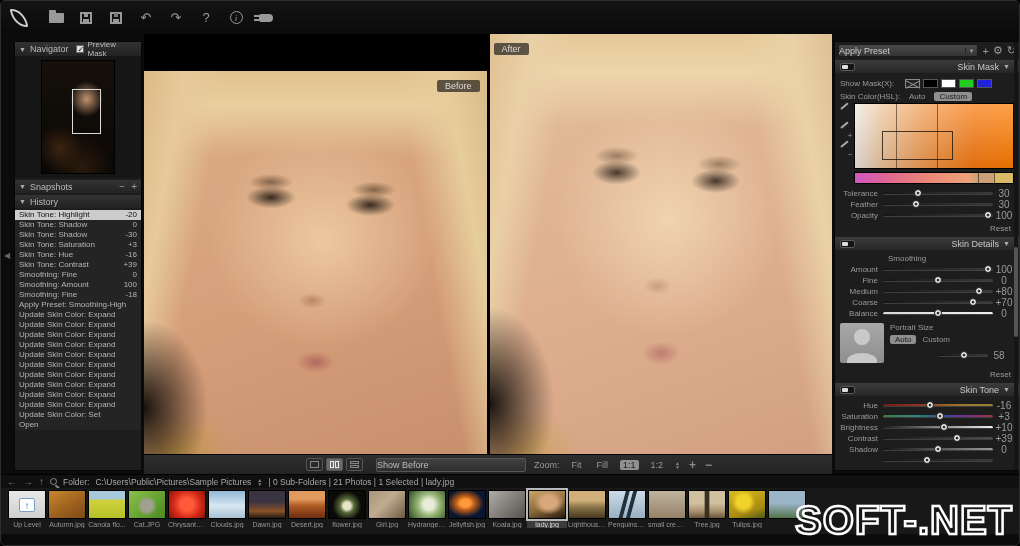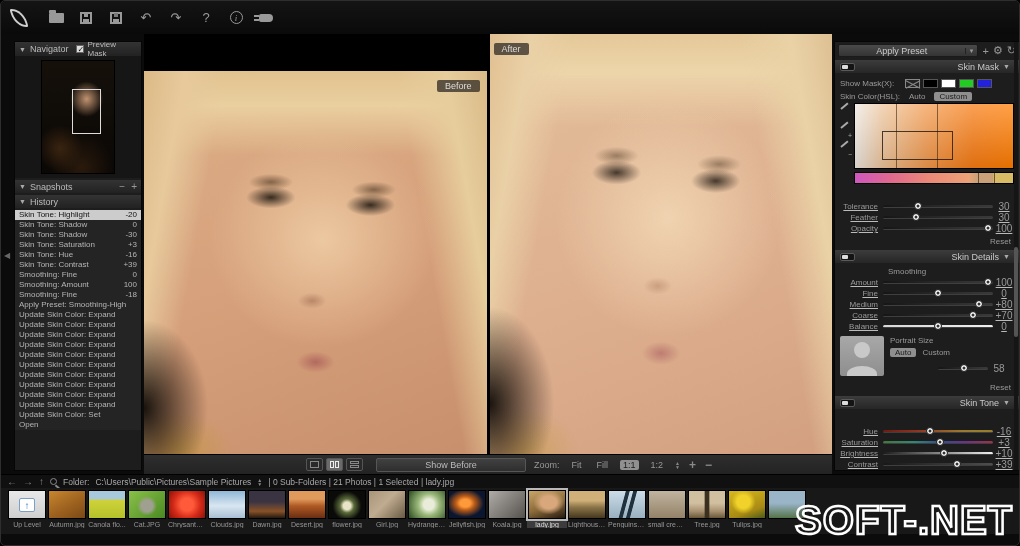--- a/index.html
+++ b/index.html
@@ -86,32 +86,32 @@
   .badge.after-b { left:4px; }
   .view-toolbar { position:absolute; left:0; bottom:0; width:100%; height:20px; background:linear-gradient(#2e2e2e,#232323); border-top:1px solid #000; display:flex; align-items:center; font-size:9px; color:#999; }
   .lay-btn { width:17px; height:13px; border:1px solid #555; border-radius:2px; margin-right:3px; background:#2a2a2a; position:relative; display:flex; align-items:center; justify-content:center; gap:1px; }
   .lay-btn .cell { border:1px solid #888; background:transparent; }
   .lay-btn.one .cell { width:9px; height:7px; }
   .lay-btn.two .cell { width:4px; height:7px; }
   .lay-btn.hsplit { flex-direction:column; }
   .lay-btn.hsplit .cell { width:9px; height:3px; }
   .lay-btn.active { background:#6a6a6a; }
   .lay-btn.active .cell { border-color:#eee; }
-  .show-before { width:150px; height:14px; background:linear-gradient(#414141,#2e2e2e); border:1px solid #565656; border-radius:2px; color:#bbb; text-align:center; line-height:13px; margin:0 8px 0 10px; }
+  .show-before { width:150px; height:14px; background:linear-gradient(#414141,#2e2e2e); border:1px solid #565656; border-radius:2px; color:#bbb; line-height:13px; margin:0 8px 0 10px; }
   .zoom-group { display:flex; align-items:center; gap:9px; }
   .zchip { padding:0 3px; border-radius:2px; }
   .zchip.active { background:#909090; color:#1a1a1a; }
   .spin { display:flex; flex-direction:column; line-height:4px; font-size:5px; color:#888; }
   .pm { font-size:12px; color:#8a8a8a; font-weight:bold; }
 
   
   .right-panel { left:833px; top:40px; width:186px; height:430px; overflow:hidden; }
   .preset-row { display:flex; align-items:center; gap:4px; padding:2px 3px 3px 3px; }
   .preset-dd { flex:1; height:13px; background:linear-gradient(#4a4a4a,#343434); border:1px solid #1a1a1a; border-radius:2px; display:flex; align-items:center; font-size:9px; color:#ccc; }
-  .preset-dd .lbl { flex:1; text-align:center; }
+  .preset-dd .lbl { flex:1; }
   .preset-dd .dd-tri { font-size:6px; color:#999; border-left:1px solid #222; padding:0 3px; }
   .p-ic { color:#999; font-size:11px; }
   .rp-row { display:flex; align-items:center; font-size:8px; color:#9a9a9a; padding:2px 5px; }
   .swatch { width:15px; height:9px; border:1px solid #555; margin-left:3px; position:relative; }
   .swatch.none { background:#222; border-color:#888; }
   .swatch.none::before, .swatch.none::after { content:""; position:absolute; left:-1px; top:3.5px; width:16px; height:1px; background:#888; }
   .swatch.none::before { transform:rotate(28deg); } .swatch.none::after { transform:rotate(-28deg); }
   .chip { padding:0 5px; border-radius:2px; margin-left:4px; }
   .chip.on { background:#8f8f8f; color:#1a1a1a; }
   .picker-zone { display:flex; padding:0 5px; }
@@ -122,21 +122,21 @@
   .dropper.add::after { content:"+"; } .dropper.sub::after { content:"−"; }
   .grad-col { flex:1; }
   .gradient-box { height:66px; border:1px solid #000; position:relative; background:
       linear-gradient(180deg, rgba(255,255,255,.28), rgba(0,0,0,.10)),
       linear-gradient(90deg, #efe9e2 0%, #eec49a 18%, #f39a4e 45%, #f87b12 75%, #ff7c00 100%); }
   .gline { position:absolute; top:0; bottom:0; width:1px; background:rgba(40,25,10,.55); }
   .gsel { position:absolute; left:17%; top:42%; width:45%; height:46%; border:1px solid rgba(30,20,10,.8); }
   .hue-strip { height:12px; margin-top:3px; border:1px solid #000; position:relative; background:
       linear-gradient(90deg, #cf57c0 0%, #e0688f 22%, #ec8a77 48%, #eca277 72%, #c9a077 78%, #c9a077 87%, #d9bb66 88%, #d9bb66 100%); }
   .hline { position:absolute; top:0; bottom:0; width:1px; background:rgba(30,20,10,.6); }
-  .sliders { padding:17px 0 0 0;text-decoration:underline; }
+  .sliders { padding:4px 0 0 0; }
   .srow { display:flex; align-items:center; height:11px; padding:0 4px; }
   .slabel { width:44px; text-align:right; font-size:8px; color:#9a9a9a; padding-right:5px; white-space:nowrap; }
   .track { flex:1; height:3px; background:linear-gradient(90deg,#161616,#3a3a3a); border-radius:2px; position:relative; border-bottom:1px solid #3f3f3f; }
   .thumb-dot { position:absolute; top:50%; width:8px; height:8px; margin:-4px 0 0 -4px; background:#f2f2f2; border:1px solid #1a1a1a; border-radius:50%; box-shadow:inset 0 0 0 1.5px #fff, inset 0 0 0 3px #333; }
   .sval { width:22px; text-align:center; font-size:10px; color:#9a9a9a; }
   .reset-row { text-align:right; font-size:8px; color:#9a9a9a; padding:3px 8px 4px 0; }
   .smoothing-lbl { font-size:8px; color:#9a9a9a; padding:4px 0 1px 53px; }
   .portrait-size { display:flex; padding:4px 5px; gap:6px; }
   .psil { width:44px; height:40px; background:#9a9a9a; border-radius:2px; position:relative; overflow:hidden; background:linear-gradient(#a8a8a8,#8e8e8e); }
   .psil::before { content:""; position:absolute; left:50%; top:6px; width:16px; height:16px; margin-left:-8px; border-radius:50%; background:#c9c9c9; }

